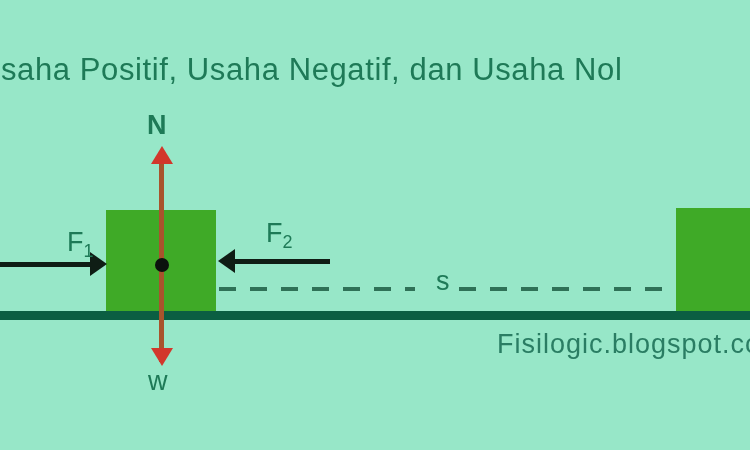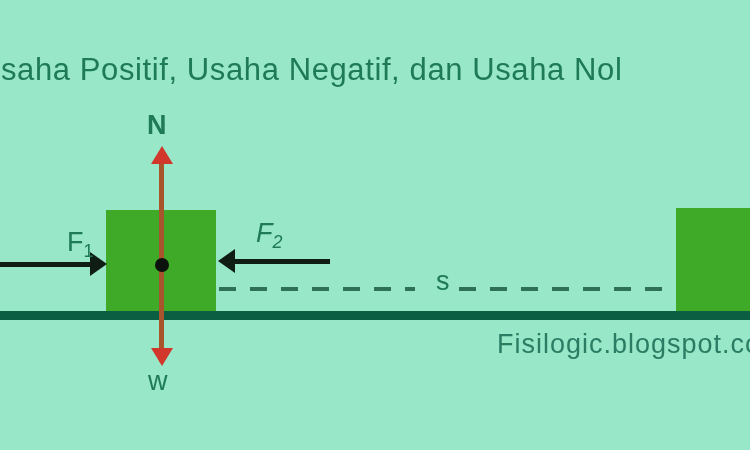--- a/index.html
+++ b/index.html
@@ -20,21 +20,21 @@
   .force-label{
     position:absolute;
     font-size:27px;
     color:var(--text,#1e7a57);
     white-space:nowrap;
   }
   .force-label sub{font-size:18px;line-height:0;}
   .lbl-n{left:147px;top:110px;font-weight:bold;}
   .lbl-w{left:148px;top:366px;}
   .lbl-f1{left:22px;top:227px;margin-left:45px;}
-  .lbl-f2{left:256px;top:218px;font-style:italic;}
+  .lbl-f2{left:266px;top:218px;}
   .lbl-s{left:436px;top:266px;}
   .watermark{
     position:absolute;left:497px;top:329px;
     font-size:27px;letter-spacing:1px;
     color:var(--watermark,#2a7d63);
     white-space:nowrap;
   }
   
   .ground{
     position:absolute;left:0;top:311px;

